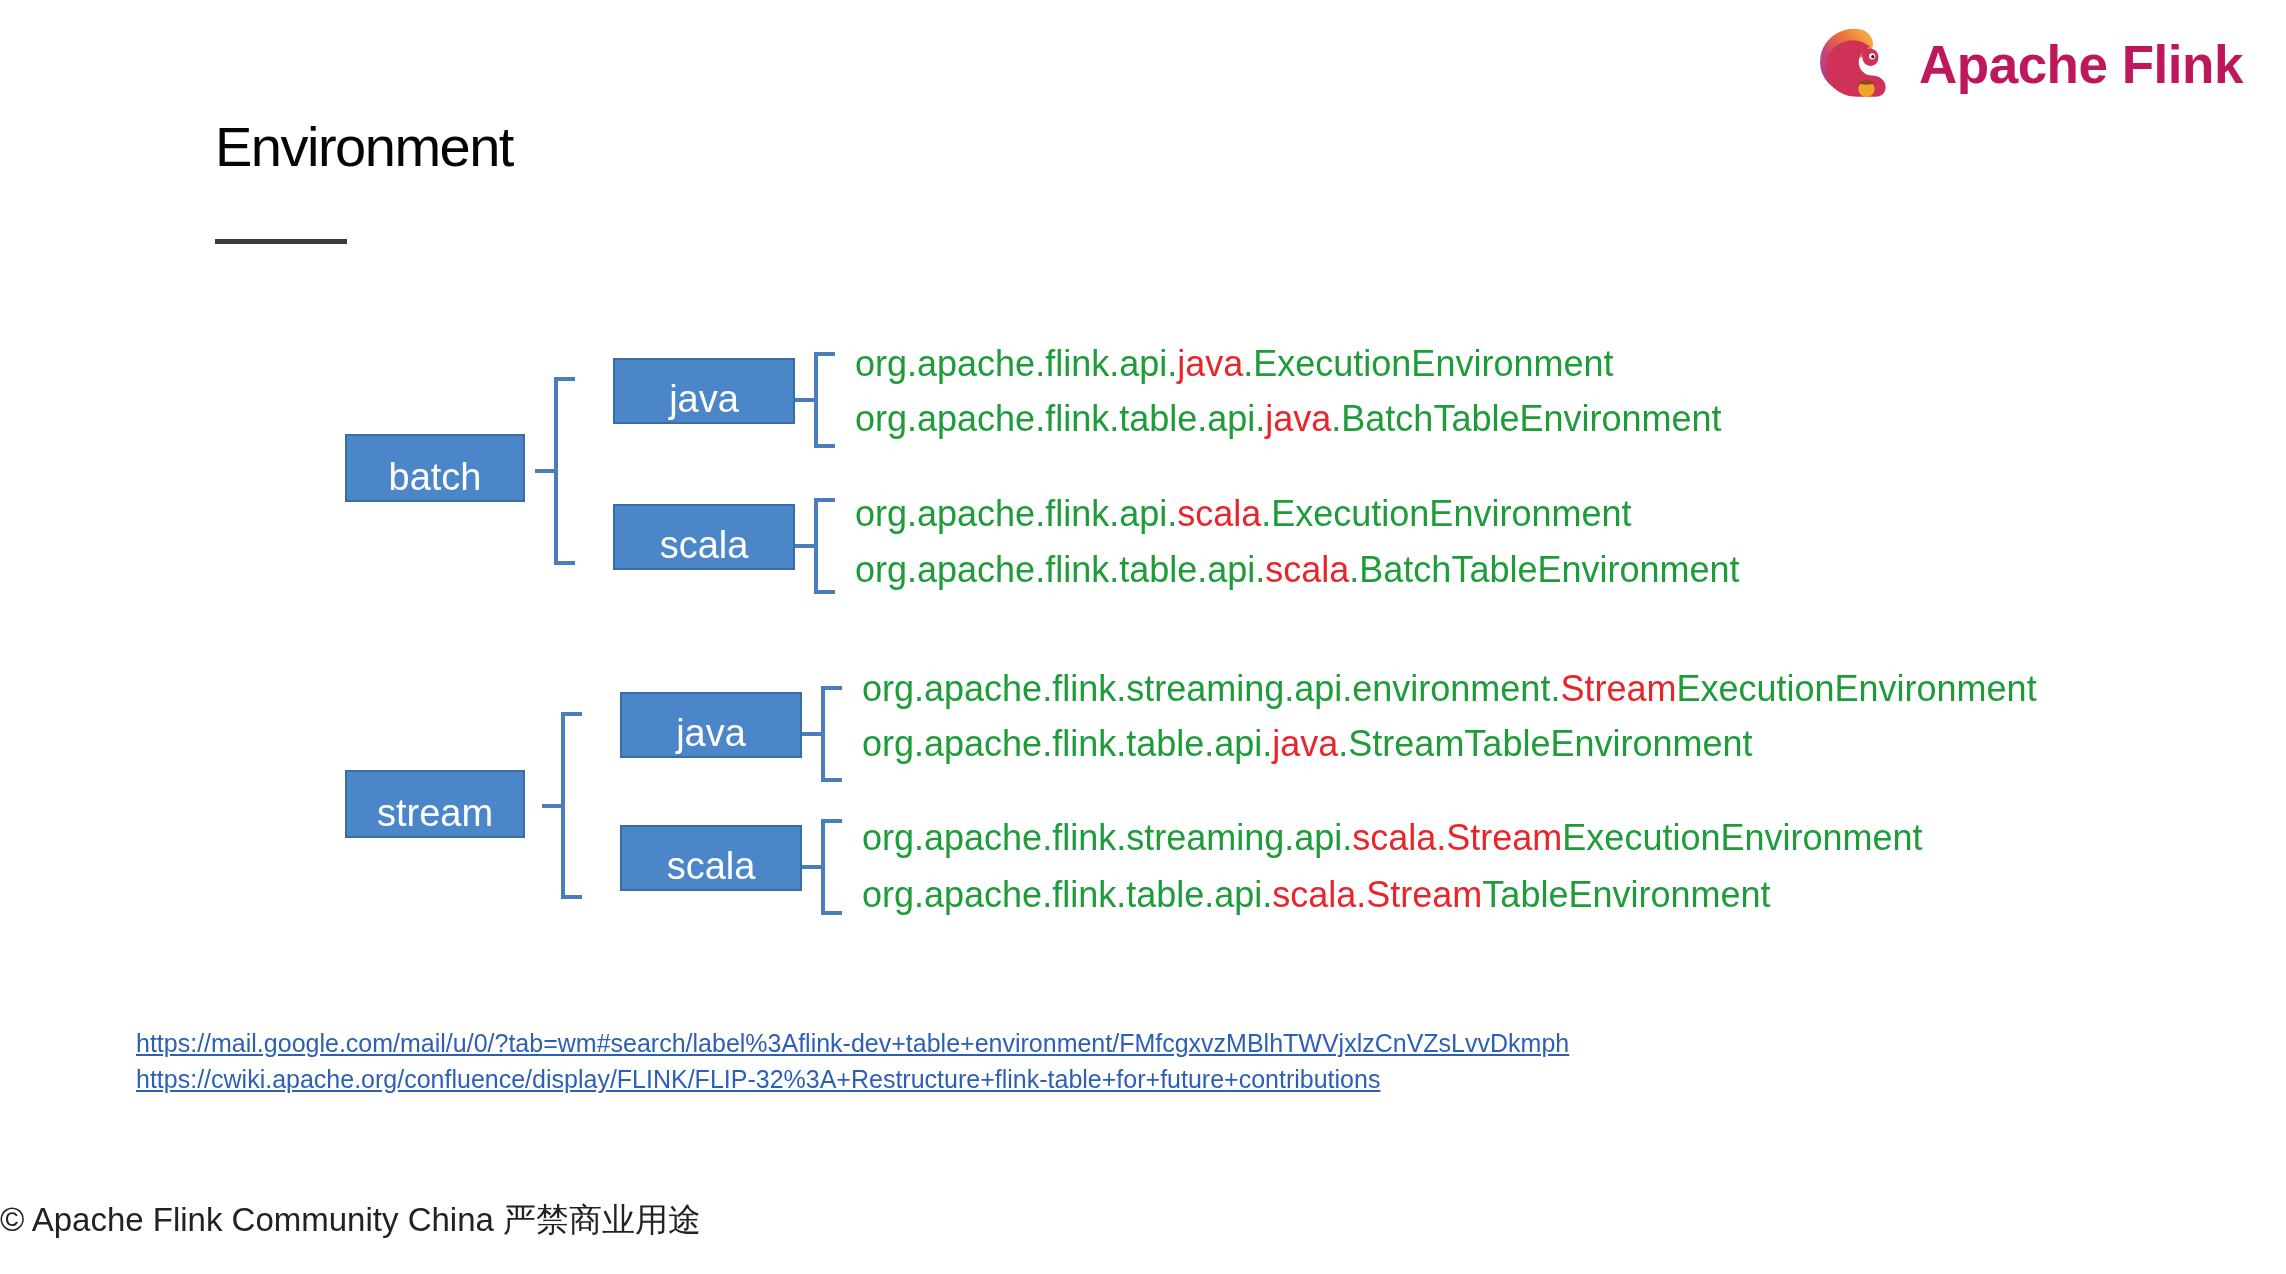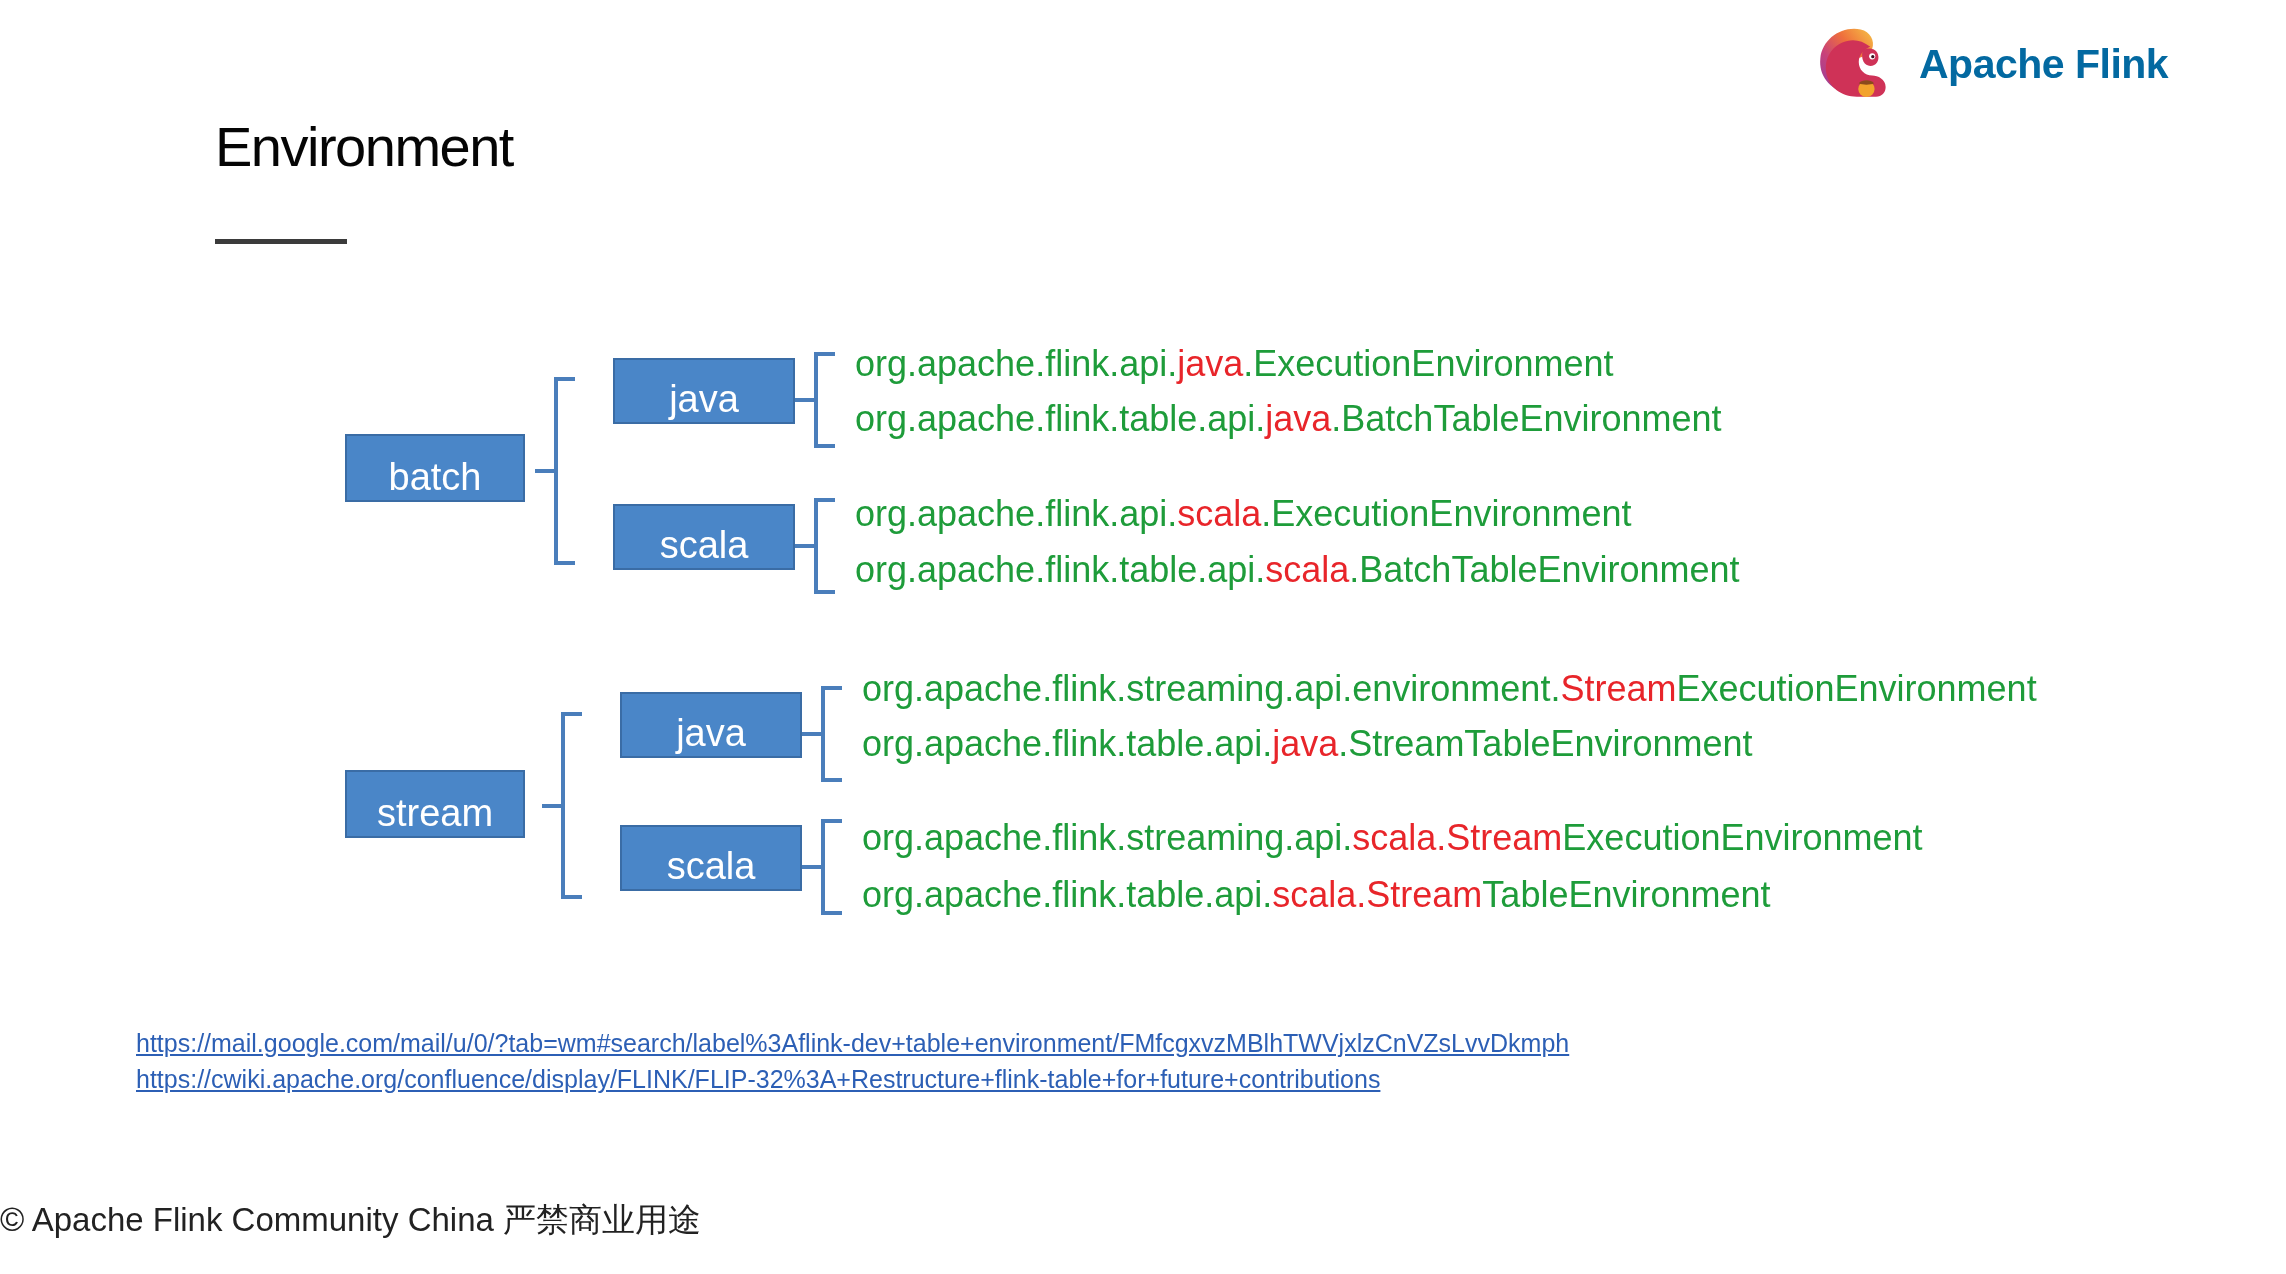--- a/index.html
+++ b/index.html
@@ -16,23 +16,23 @@
 
   
   #logo-area {
     position: absolute;
     top: 14px; left: 1805px;
     width: 440px; height: 100px;
     display: flex; align-items: center; gap: 18px;
   }
   #logo-mark { width: 96px; height: 96px; flex: 0 0 auto; }
   #logo-text {
-    font-size: 41px;
+    font-size: 53px;
     font-weight: bold;
-    color: #0369a1;
+    color: #be185d;
     letter-spacing: -0.5px;
     white-space: nowrap;
     text-align: right;
   }
 
   
   #page-title {
     position: absolute;
     left: 215px; top: 114px;
     font-size: 56px;

